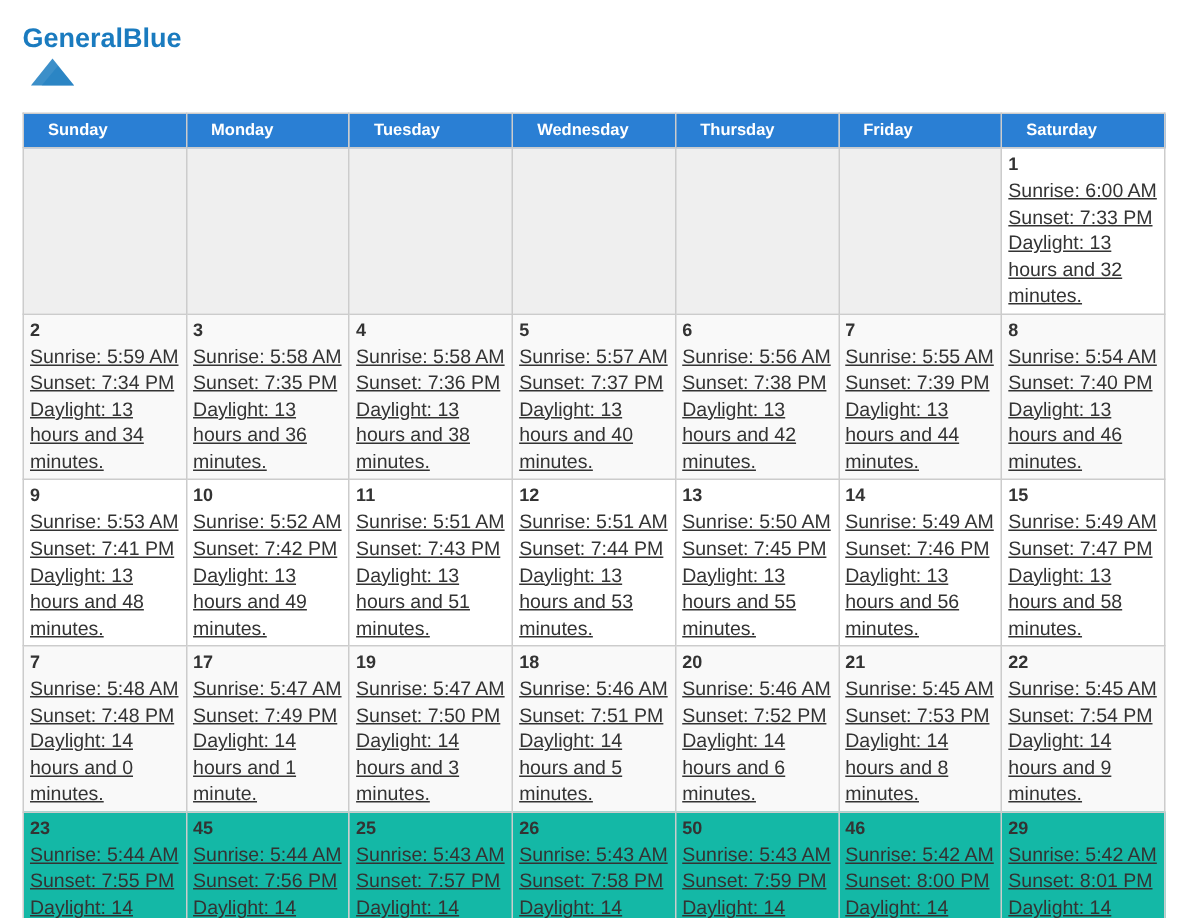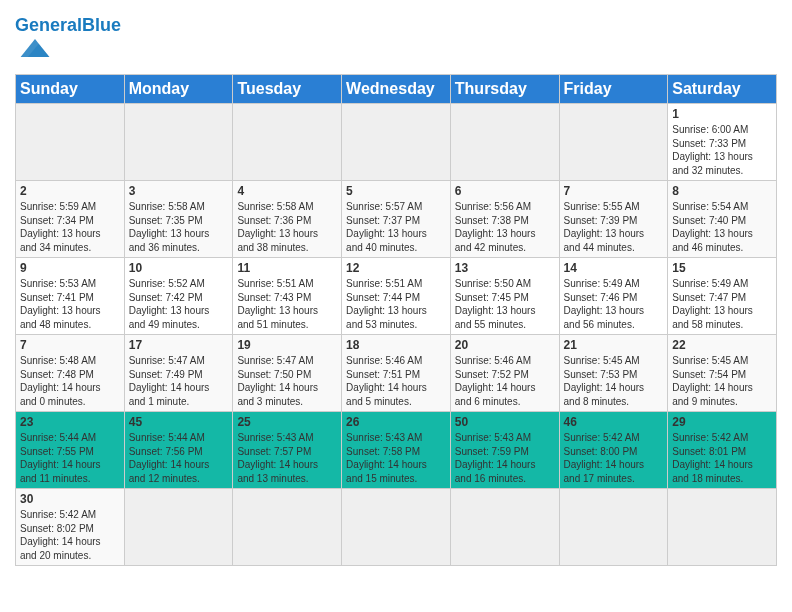--- a/index.html
+++ b/index.html
@@ -49,23 +49,23 @@
       color: #555;
     }
     .calendar {
       width: 100%;
       border-collapse: collapse;
       font-size: 10px;
     }
     .calendar th {
       background-color: #2a7fd4;
       color: #fff;
-      padding: 5px 4px;
+      padding: 5px 16px;
       text-align: left;
-      font-size: 16px;
+      font-size: 11px;
       font-weight: bold;
       border: 1px solid #ccc;
     }
     .calendar td {
       border: 1px solid #ccc;
       vertical-align: top;
       padding: 3px 4px;
       width: 14.28%;
       background: #fff;
       min-height: 70px;
@@ -75,23 +75,24 @@
       background: #f5f5f5;
     }
     .day-number {
       font-size: 12px;
       font-weight: bold;
       color: #333;
       display: block;
       margin-bottom: 2px;
     }
     .day-info {
-      font-size: 10px;
+      font-size: 13px;
       color: #333;
       line-height: 1.35;
+      text-decoration: underline;
     }
     .calendar tr:nth-child(even) td:not(.empty) {
       background-color: #f9f9f9;
     }
     .week-row-1 td { background: #fff; }
     .week-row-2 td { background: #eef4fb; }
     .week-row-3 td { background: #fff; }
     .week-row-4 td { background: #eef4fb; }
     .week-row-5 td { background: #14b8a6; }
     .week-row-6 td { background: #eef4fb; }

